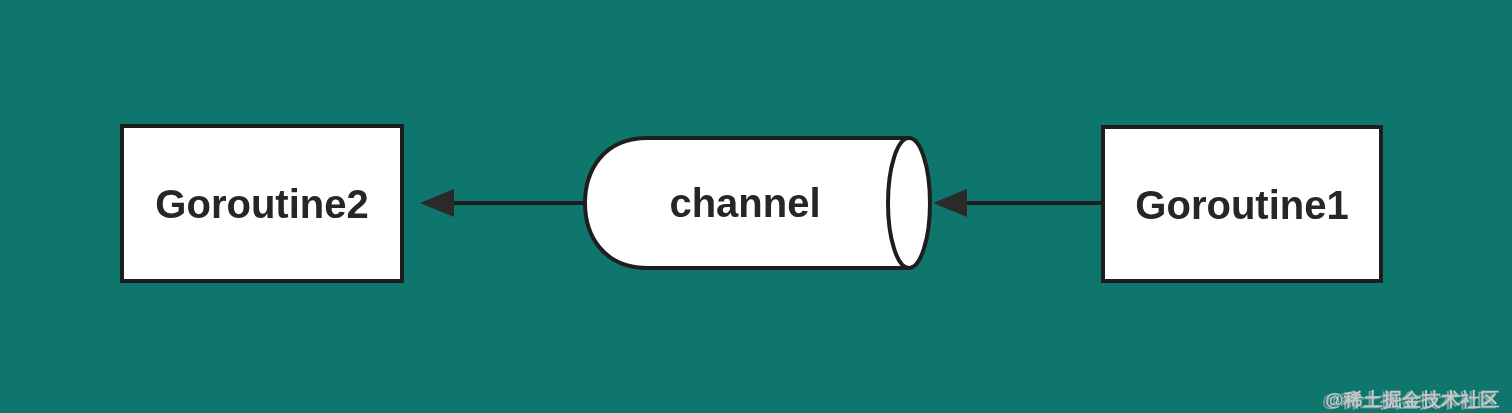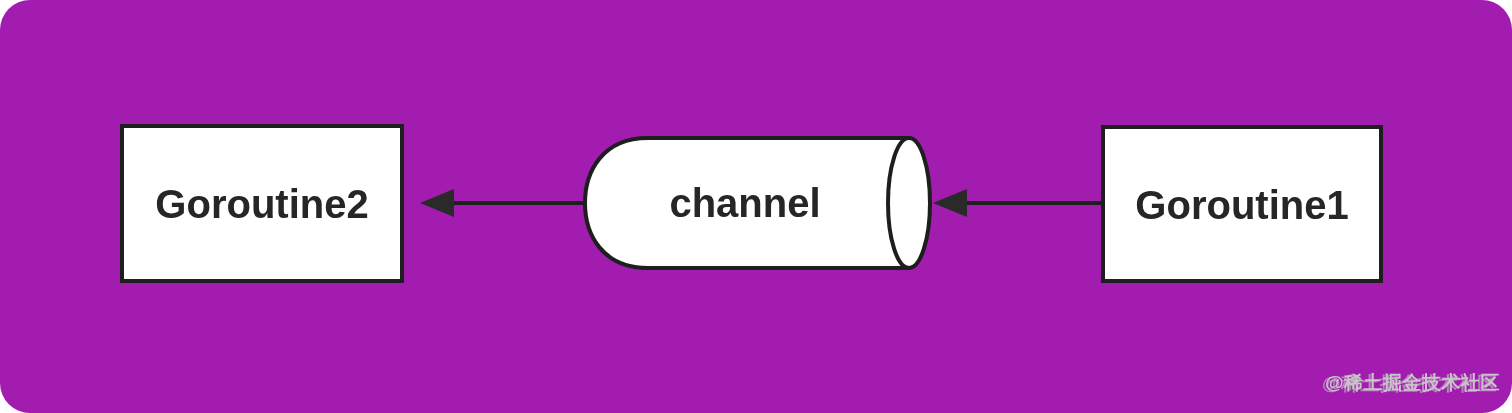--- a/index.html
+++ b/index.html
@@ -4,41 +4,40 @@
 <style>
   * { margin: 0; padding: 0; box-sizing: border-box; }
   html, body {
     background: #ffffff;
     font-family: "Liberation Sans", sans-serif;
   }
   .canvas {
     position: relative;
     width: 1512px;
     height: 413px;
-    background: #a21caf;
+    background: #0f766e;
     overflow: hidden;
-    border-radius: 30px;
   }
   svg { display: block; }
   .node-label {
     font-family: "Liberation Sans", "DejaVu Sans", sans-serif;
     font-weight: bold;
     font-size: 40px;
     fill: #262626;
   }
   .channel-label {
     font-family: "Liberation Sans", "DejaVu Sans", sans-serif;
     font-weight: bold;
     font-size: 40px;
     fill: #262626;
   }
   .watermark {
     position: absolute;
     right: 12px;
-    bottom: 17px;
+    bottom: 0;
     font-size: 19px;
     font-weight: bold;
     color: #c6c6c6;
     letter-spacing: 0.5px;
     text-shadow: -3px 1px 0 rgba(205, 205, 205, 0.55);
     user-select: none;
   }
 </style>
 </head>
 <body>

